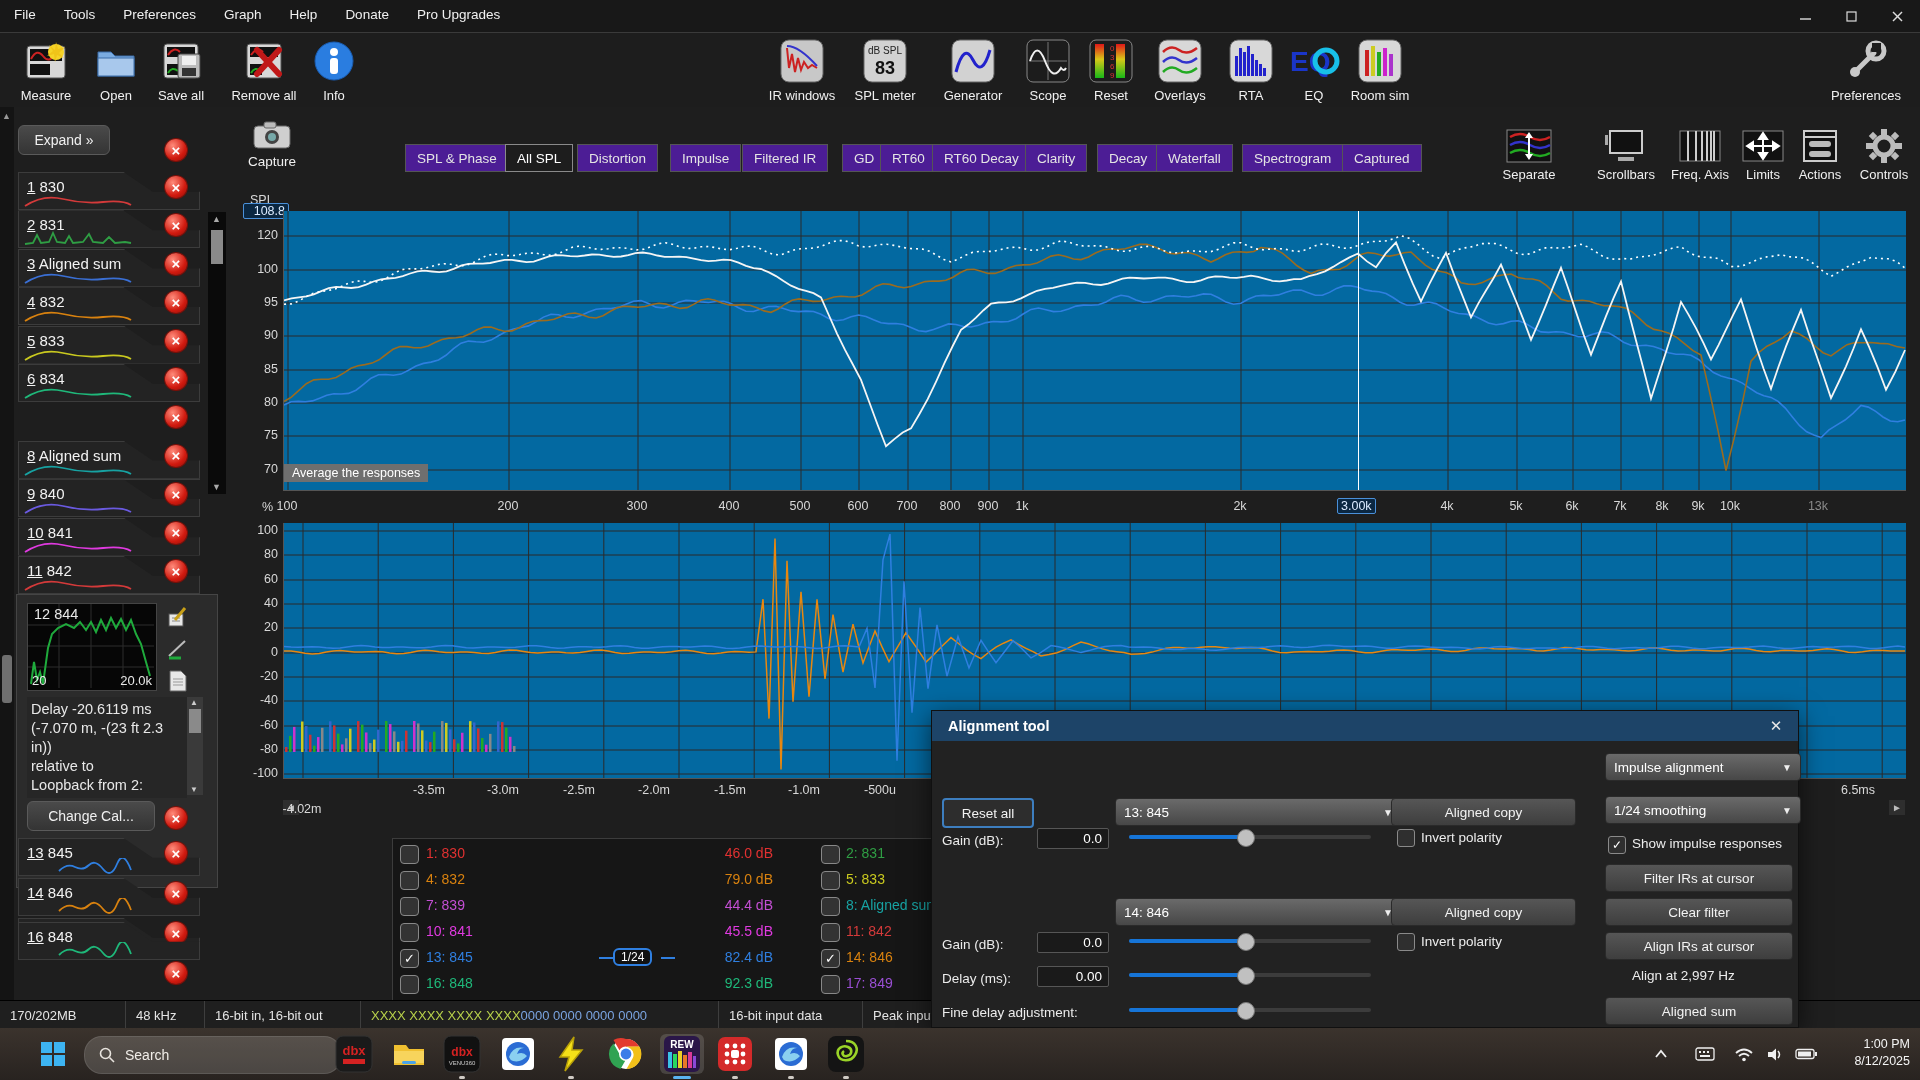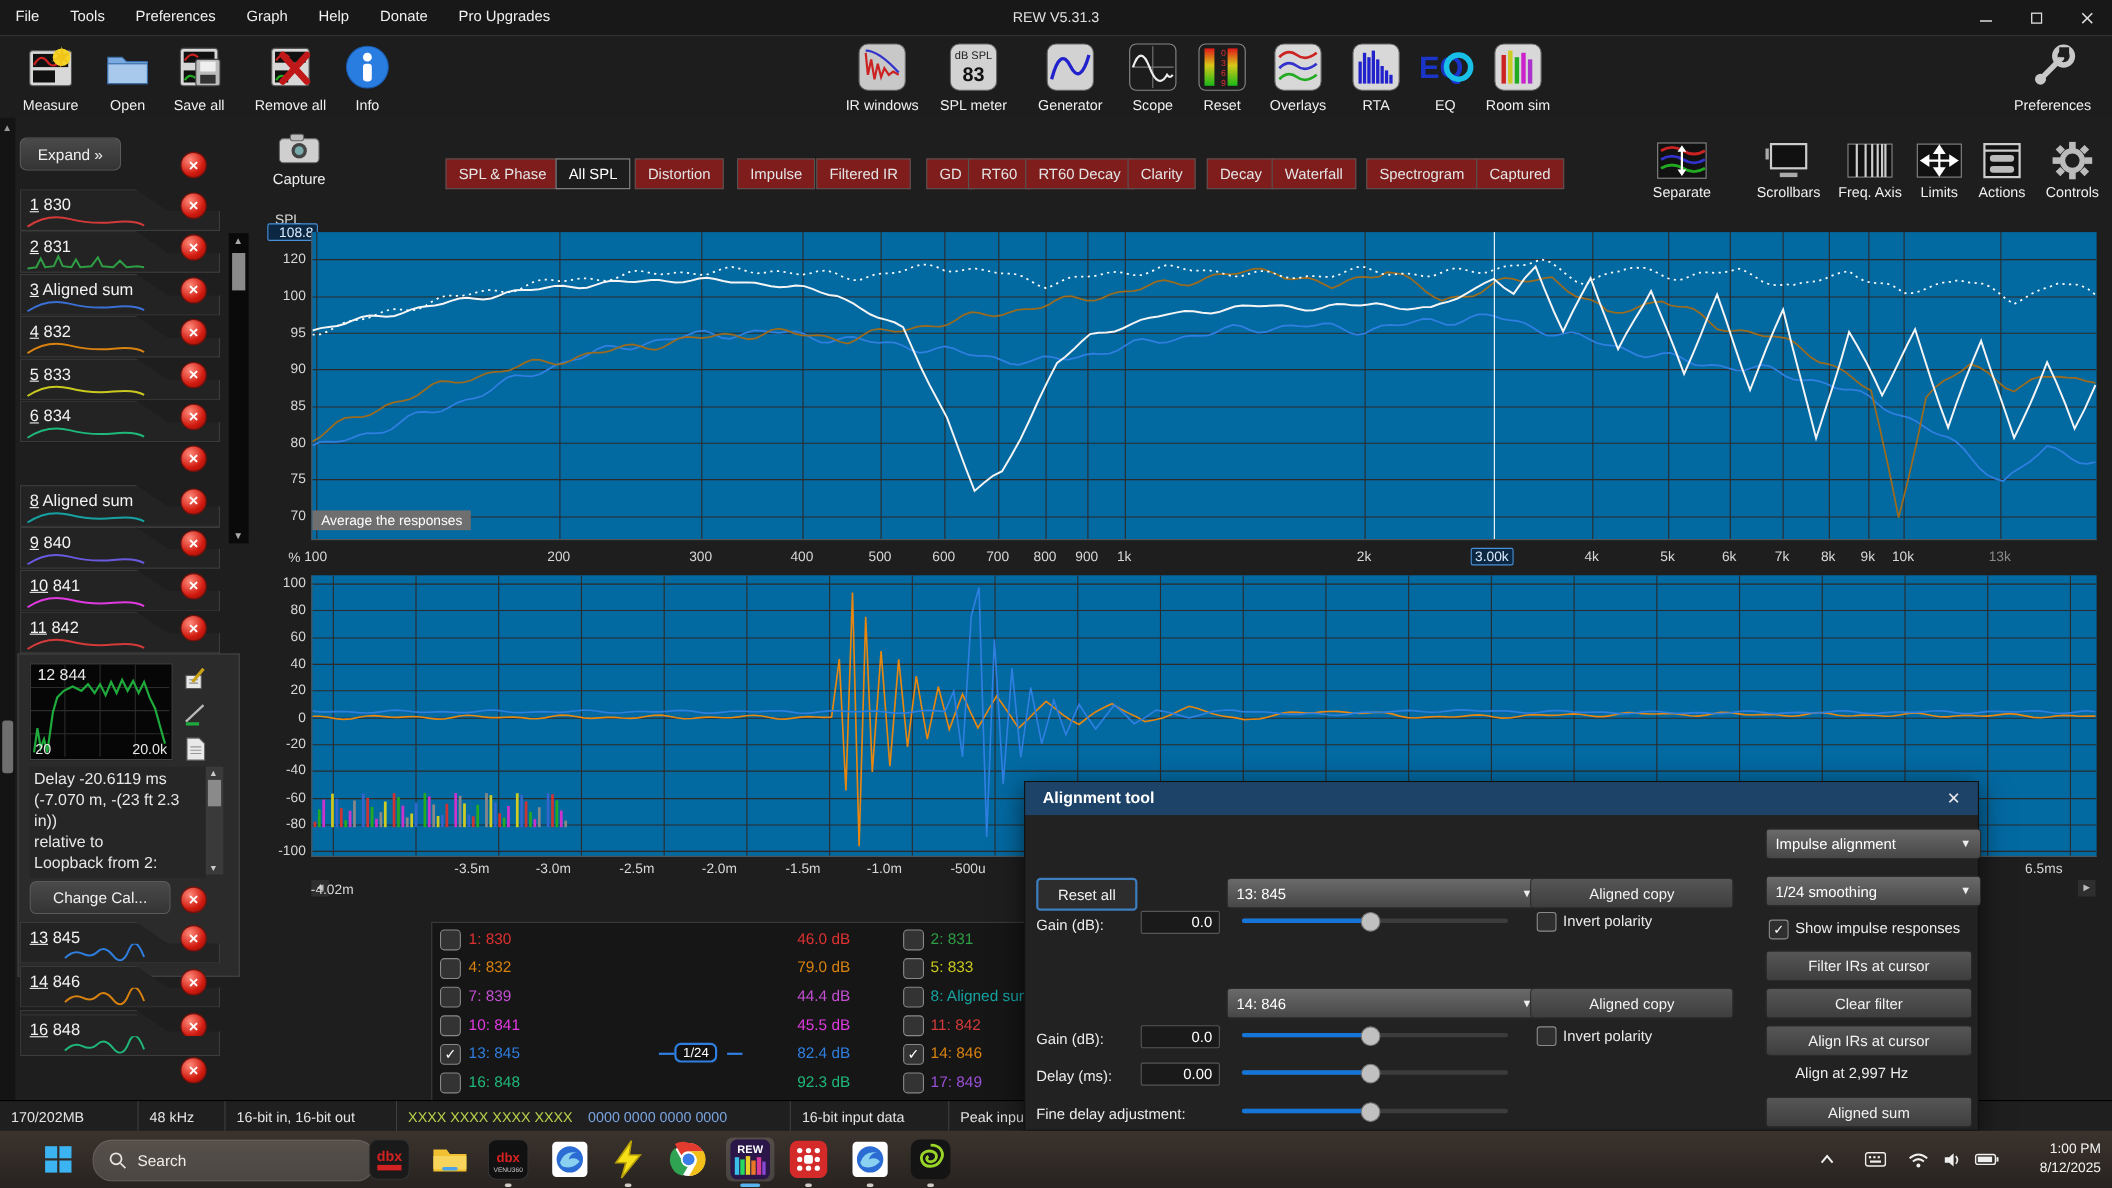--- a/index.html
+++ b/index.html
@@ -29,21 +29,21 @@
         display:flex;align-items:center;justify-content:center;color:#fff;font-weight:bold;font-size:15px;line-height:1;box-shadow:0 0 0 1px #7d0f08;}
   .btn-soft{background:linear-gradient(#4a4a4a,#343434);border:1px solid #5a5a5a;border-radius:6px;color:#f0f0f0;
         display:flex;align-items:center;justify-content:center;font-size:14px;}
   .selblock{position:absolute;left:16px;top:487px;width:200px;height:292px;background:#2b2b2b;border:1px solid #454545;}
   .minithumb{position:absolute;left:10px;top:8px;width:128px;height:86px;background:#060606;border:1px solid #444;}
   .minithumb .lbl{position:absolute;font-size:13px;color:#e8e8e8;}
   .sideicon{position:absolute;left:148px;width:26px;height:24px;display:flex;align-items:center;justify-content:center;}
   .delaybox{position:absolute;left:10px;top:102px;width:154px;height:98px;background:#262626;font-size:14.5px;color:#e8e8e8;line-height:19px;padding:3px 2px 0 4px;overflow:hidden;}
   .delayscroll{position:absolute;left:170px;top:102px;width:16px;height:98px;background:#3a3a3a;}
   
-  .tab{position:absolute;top:144px;height:26px;background:#7f1d1d;border:1px solid #555;color:#e4e4e4;
+  .tab{position:absolute;top:144px;height:26px;background:#4c1d95;border:1px solid #555;color:#e4e4e4;
        font-size:13.5px;display:flex;align-items:center;padding:0 11px;}
   .tab.active{background:#1d1d1d;border:1px solid #8a8a8a;color:#fff;}
   .gbtn{position:absolute;top:128px;width:92px;text-align:center;}
   .gbtn .glabel{font-size:13px;color:#f0f0f0;margin-top:3px;white-space:nowrap;}
   .gbtn .gicon{height:36px;display:flex;align-items:center;justify-content:center;}
   
   .plot{position:absolute;background:#0369a1;}
   .ytick{position:absolute;width:46px;text-align:right;font-size:12.5px;color:#d8d8d8;}
   .xtick{position:absolute;font-size:12.5px;color:#d8d8d8;transform:translateX(-50%);white-space:nowrap;}
   .cursorbox{position:absolute;background:#0b2741;border:1px solid #4a90d9;color:#dcebff;font-size:12.5px;
@@ -97,21 +97,20 @@
   .clock{position:absolute;right:10px;top:8px;text-align:right;font-size:12.5px;color:#f4f4f4;line-height:17px;}
   .gridsvg,.curvesvg{position:absolute;left:0;top:0;}
 </style>
 </head>
 <body>
 
 <div id="app">
 
   <div class="titlebar">
     <div id="menubar" style="display:inline-block"><div class="menu-item" style="display: inline-block;">File</div><div class="menu-item" style="display: inline-block;">Tools</div><div class="menu-item" style="display: inline-block;">Preferences</div><div class="menu-item" style="display: inline-block;">Graph</div><div class="menu-item" style="display: inline-block;">Help</div><div class="menu-item" style="display: inline-block;">Donate</div><div class="menu-item" style="display: inline-block;">Pro Upgrades</div></div>
-    <div class="win-title">REW V5.31.3</div>
     <div class="winctl" style="right:92px">
         <svg width="11" height="11">
           <line x1="0" y1="8" x2="11" y2="8" stroke="#ddd" stroke-width="1.4"></line>
         </svg>
       </div>
     <div class="winctl" style="right:46px">
         <svg width="11" height="11">
           <rect x="1" y="1" width="9" height="9" fill="none" stroke="#ddd" stroke-width="1.2"></rect>
         </svg>
       </div>
@@ -759,21 +758,21 @@
         <div class="fill" style="width:116px"></div>
         <div class="sthumb" style="left:108px"></div>
       </div>
   </div>
 
   <div class="statusbar" id="statusbar">
       <div class="seg" style="width: 105px; flex: 0 0 auto; text-align: right;">170/202MB</div>
       <div class="seg" style="width: 58px; flex: 0 0 auto;">48 kHz</div>
       <div class="seg" style="width: 135px; flex: 0 0 auto;">16-bit in, 16-bit out</div>
       <div class="seg" style="width: 337px; flex: 0 0 auto;">
-        <span style="color: rgb(185, 210, 75); margin-right: 14px;">XXXX XXXX  XXXX XXXX</span>
+        <span style="color: rgb(185, 210, 75); margin-right: 0;">XXXX XXXX  XXXX XXXX</span>
         <span style="color: rgb(122, 164, 224); margin-right: 14px;">0000 0000  0000 0000</span>
       </div>
       <div class="seg" style="width: 123px; flex: 0 0 auto;">16-bit input data</div>
       <div class="seg" style="width: 173px; flex: 0 0 auto;">Peak input before clipping</div>
     </div>
 
   <div class="taskbar">
     <div class="startbtn">
       <svg width="26" height="26">
           <rect x="1" y="1" width="11" height="11" fill="#3db4f2"></rect>

